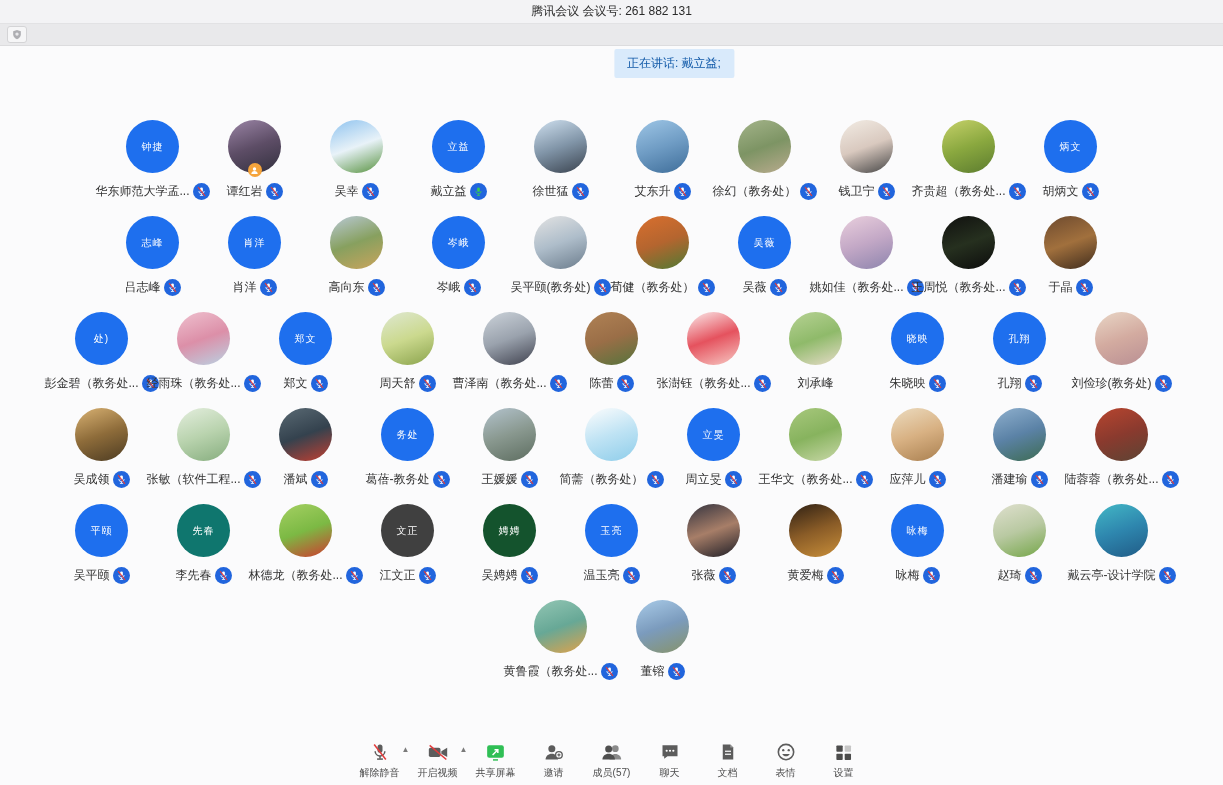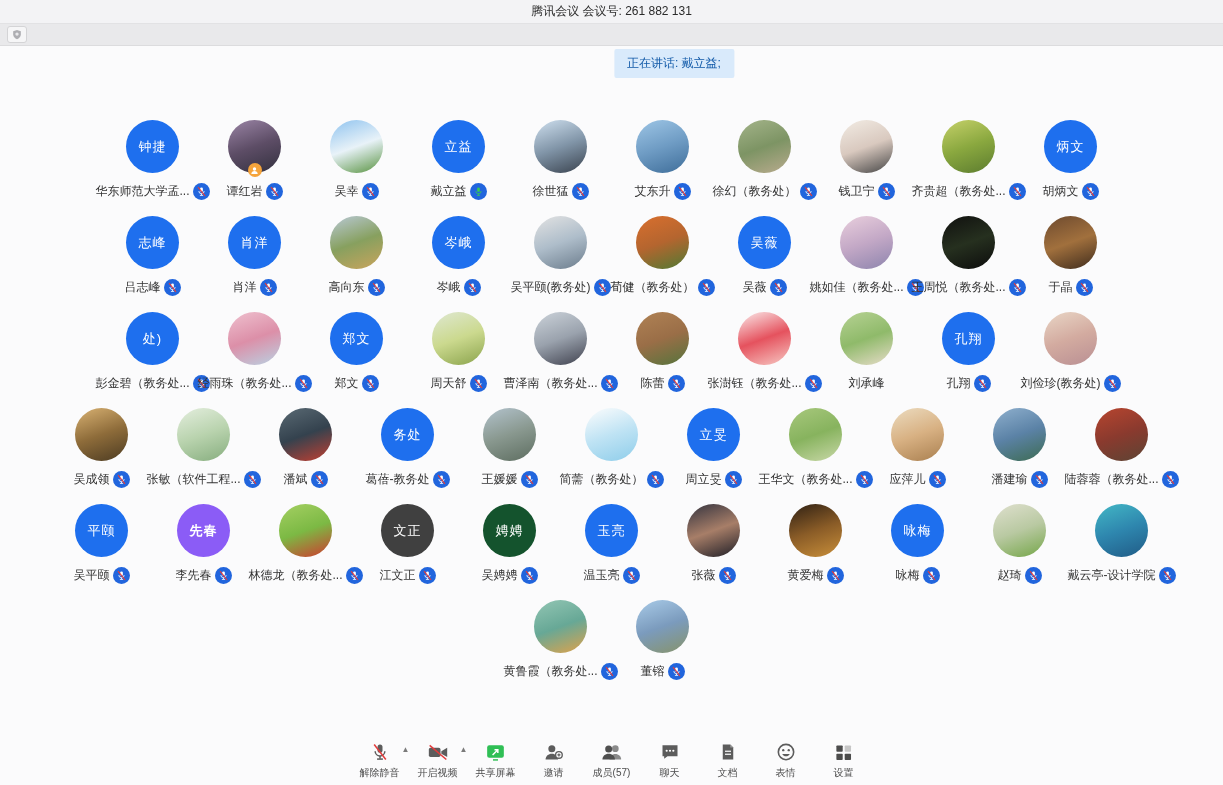--- a/index.html
+++ b/index.html
@@ -42,21 +42,21 @@
     flex:0 0 102px;width:102px;height:96px;
     display:flex;flex-direction:column;align-items:center;
     overflow:visible;
   }
   .avatar{
     width:53px;height:53px;border-radius:50%;margin-top:7px;
     position:relative;flex:none;
   }
   .avatar .atext{
     position:absolute;inset:0;display:flex;align-items:center;justify-content:center;
-    color:#fff;font-size:13px;letter-spacing:1px;
+    color:#fff;font-size:10px;letter-spacing:1px;
   }
   .badge{
     position:absolute;left:50%;bottom:-4px;transform:translateX(-50%);
     width:14px;height:14px;border-radius:50%;
     display:flex;align-items:center;justify-content:center;
   }
   .name-row{
     margin-top:10px;width:100%;
     display:flex;align-items:center;justify-content:center;
     white-space:nowrap;
@@ -540,20 +540,37 @@
         </div>
       </div>
       <div class="cell">
         <div class="avatar" style="background: linear-gradient(160deg, rgb(183, 210, 148), rgb(143, 186, 106), rgb(231, 220, 201));"></div>
         <div class="name-row">
           <span class="pname">刘承峰</span>
         </div>
       </div>
       <div class="cell">
         <div class="avatar" style="background: rgb(30, 111, 238);">
+          <span class="atext">晓映</span>
+        </div>
+        <div class="name-row">
+          <span class="pname">朱晓映</span>
+          <span class="micbadge" style="background: rgb(33, 101, 221);">
+            <svg width="11" height="11" viewBox="0 0 24 24">
+    <rect x="9" y="3" width="6" height="10" rx="3" fill="#ffffff"></rect>
+    <path d="M6.2 11a5.8 5.8 0 0 0 11.6 0" stroke="#ffffff" stroke-width="1.8" fill="none"></path>
+    <line x1="12" y1="16.8" x2="12" y2="20" stroke="#ffffff" stroke-width="1.8"></line>
+    <line x1="8.5" y1="20.5" x2="15.5" y2="20.5" stroke="#ffffff" stroke-width="1.8"></line>
+    <line x1="4.5" y1="2.5" x2="19.5" y2="21.5" stroke="#e23c3c" stroke-width="2.4"></line>
+  </svg>
+          </span>
+        </div>
+      </div>
+      <div class="cell">
+        <div class="avatar" style="background: rgb(30, 111, 238);">
           <span class="atext">孔翔</span>
         </div>
         <div class="name-row">
           <span class="pname">孔翔</span>
           <span class="micbadge" style="background: rgb(33, 101, 221);">
             <svg width="11" height="11" viewBox="0 0 24 24">
     <rect x="9" y="3" width="6" height="10" rx="3" fill="#ffffff"></rect>
     <path d="M6.2 11a5.8 5.8 0 0 0 11.6 0" stroke="#ffffff" stroke-width="1.8" fill="none"></path>
     <line x1="12" y1="16.8" x2="12" y2="20" stroke="#ffffff" stroke-width="1.8"></line>
     <line x1="8.5" y1="20.5" x2="15.5" y2="20.5" stroke="#ffffff" stroke-width="1.8"></line>
@@ -761,21 +778,21 @@
     <rect x="9" y="3" width="6" height="10" rx="3" fill="#ffffff"></rect>
     <path d="M6.2 11a5.8 5.8 0 0 0 11.6 0" stroke="#ffffff" stroke-width="1.8" fill="none"></path>
     <line x1="12" y1="16.8" x2="12" y2="20" stroke="#ffffff" stroke-width="1.8"></line>
     <line x1="8.5" y1="20.5" x2="15.5" y2="20.5" stroke="#ffffff" stroke-width="1.8"></line>
     <line x1="4.5" y1="2.5" x2="19.5" y2="21.5" stroke="#e23c3c" stroke-width="2.4"></line>
   </svg>
           </span>
         </div>
       </div>
       <div class="cell">
-        <div class="avatar" style="background: #8b5cf6; font-weight: bold;">
+        <div class="avatar" style="background: #0f766e;">
           <span class="atext">先春</span>
         </div>
         <div class="name-row">
           <span class="pname">李先春</span>
           <span class="micbadge" style="background: rgb(33, 101, 221);">
             <svg width="11" height="11" viewBox="0 0 24 24">
     <rect x="9" y="3" width="6" height="10" rx="3" fill="#ffffff"></rect>
     <path d="M6.2 11a5.8 5.8 0 0 0 11.6 0" stroke="#ffffff" stroke-width="1.8" fill="none"></path>
     <line x1="12" y1="16.8" x2="12" y2="20" stroke="#ffffff" stroke-width="1.8"></line>
     <line x1="8.5" y1="20.5" x2="15.5" y2="20.5" stroke="#ffffff" stroke-width="1.8"></line>

